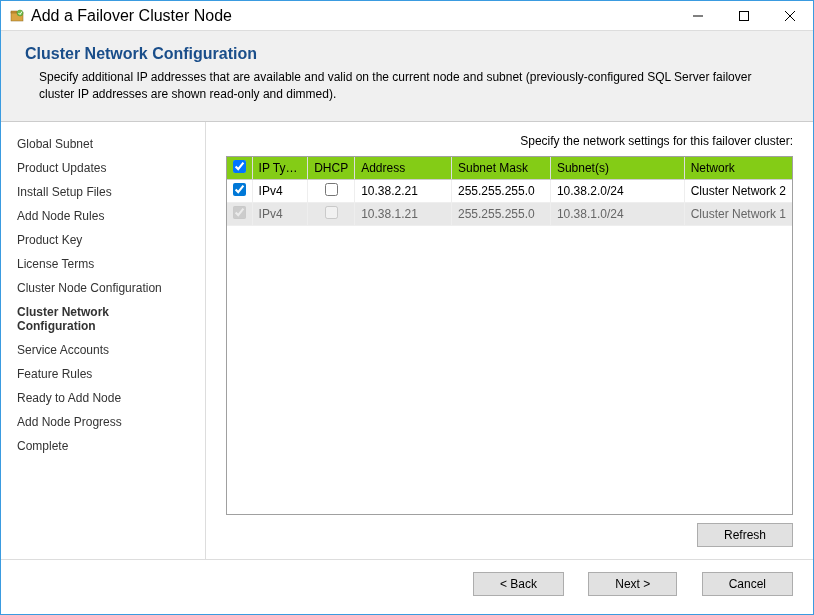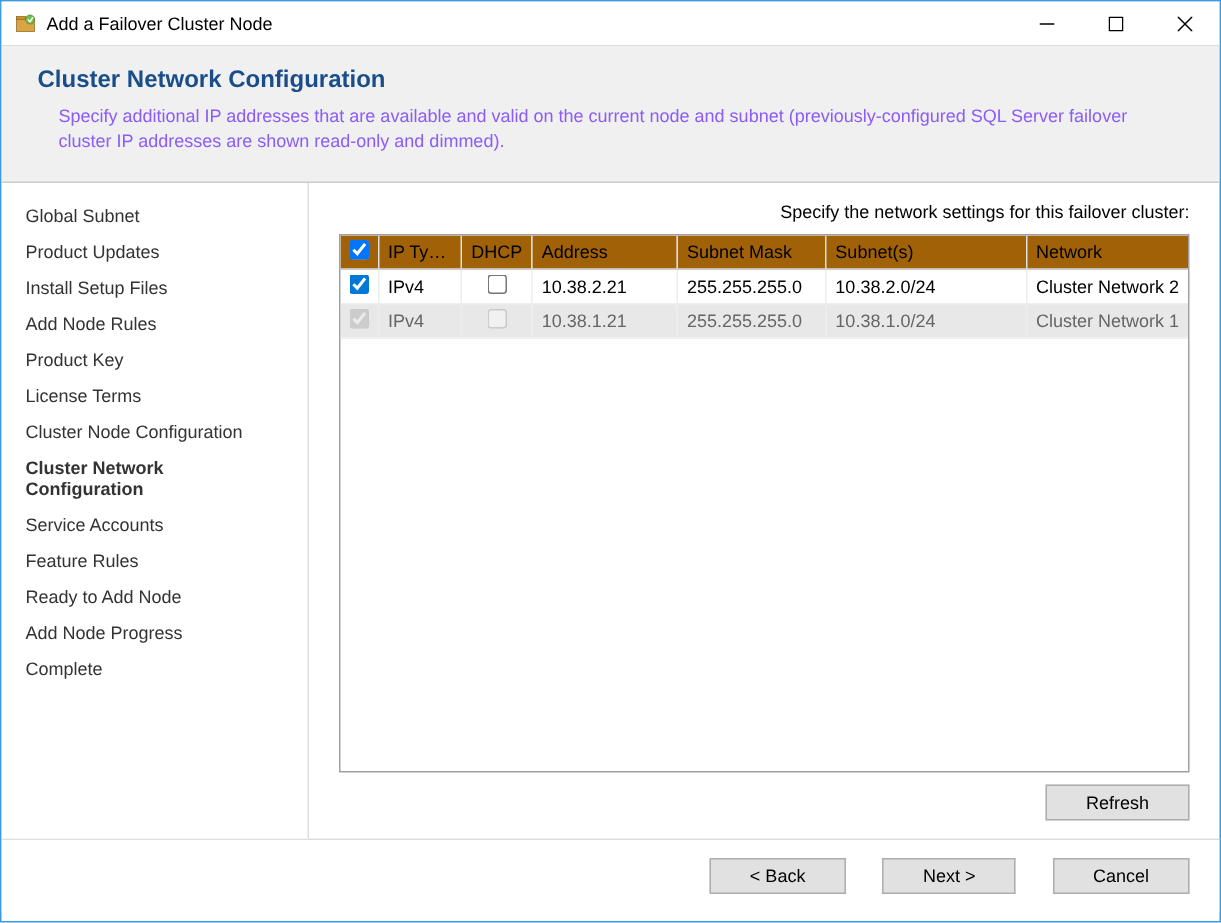--- a/index.html
+++ b/index.html
@@ -16,41 +16,41 @@
       height: 30px;
       display: flex;
       align-items: center;
       padding: 0 0 0 8px;
       background: #fff;
       border-bottom: 1px solid #ddd;
     }
     .titlebar .icon {
       width: 16px; height: 16px; margin-right: 6px;
     }
-    .titlebar .title { flex: 1; font-size: 12px; }
+    .titlebar .title { flex: 1; font-size: 16px; }
     .titlebar .win-btns { display: flex; }
     .titlebar .win-btn {
       width: 46px; height: 30px;
       display: flex; align-items: center; justify-content: center;
       background: transparent;
     }
     .header-section {
       background: #f0f0f0;
       padding: 14px 24px 18px 24px;
       border-bottom: 1px solid #ccc;
     }
     .header-section h1 {
       font-size: 16px;
       font-weight: 600;
       color: #1a4e8a;
       margin-bottom: 6px;
     }
     .header-section .subtitle {
       font-size: 12px;
-      color: #8b5cf6;
+      color: #000000;
       padding-left: 14px;
       line-height: 1.4;
     }
     .main-area {
       display: flex;
       height: 437px;
     }
     .sidebar {
       width: 205px;
       border-right: 1px solid #ddd;
@@ -75,21 +75,21 @@
     .table-wrap {
       border: 1px solid #a0a0a0;
       flex: 1;
       background: #fff;
       overflow: auto;
     }
     table { width: 100%; border-collapse: collapse; font-size: 12px; }
     thead th {
       text-align: left;
       font-weight: normal;
-      background: #a16207;
+      background: #84cc16;
       border-right: 1px solid #ddd;
       border-bottom: 1px solid #ccc;
       padding: 4px 6px;
       white-space: nowrap;
     }
     thead th:last-child { border-right: none; }
     tbody td {
       padding: 4px 6px;
       border-right: 1px solid #eee;
       border-bottom: 1px solid #eee;

